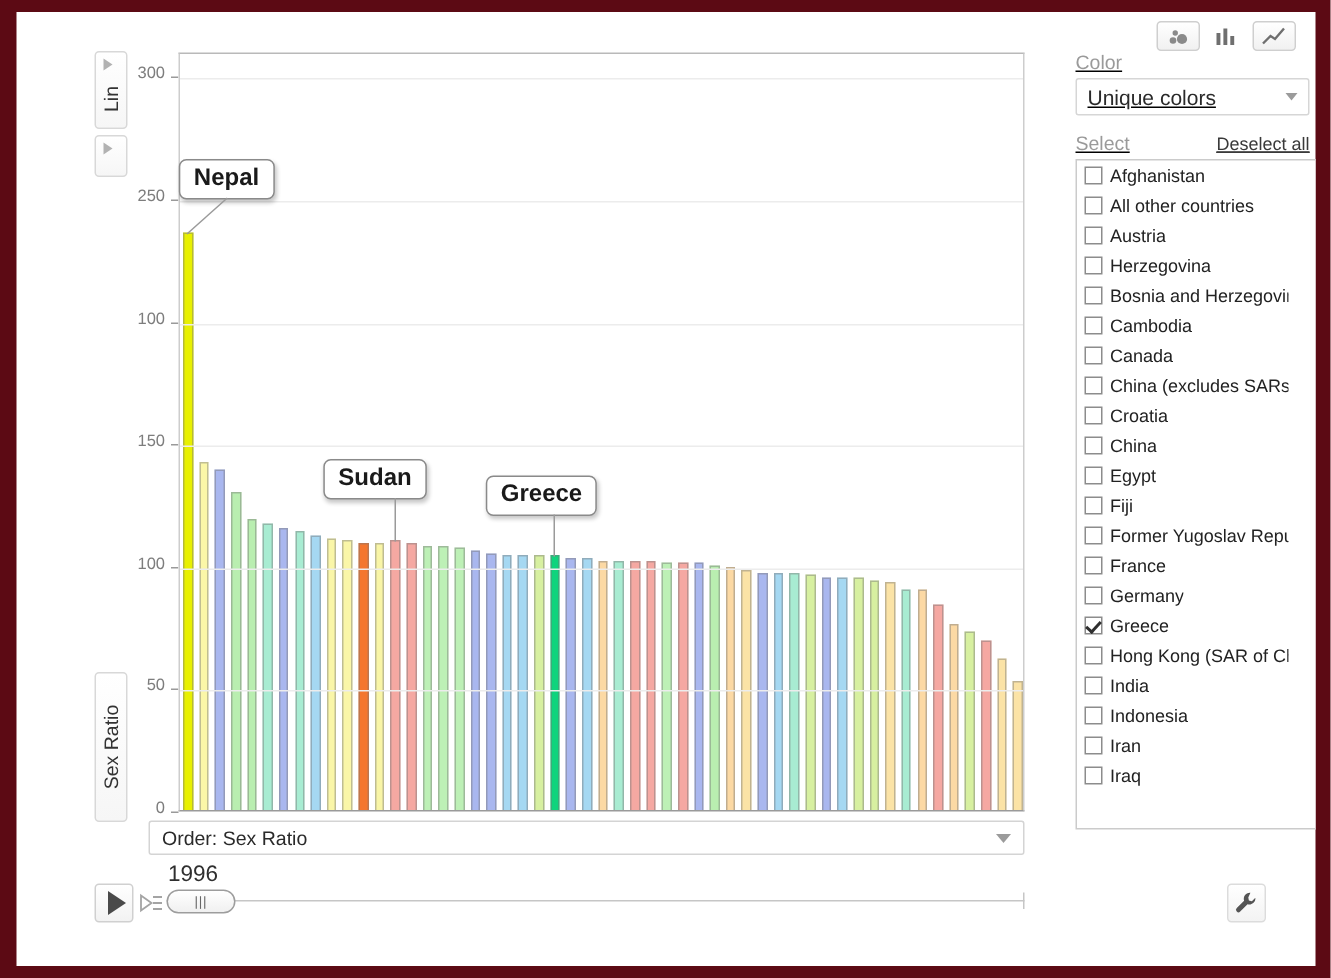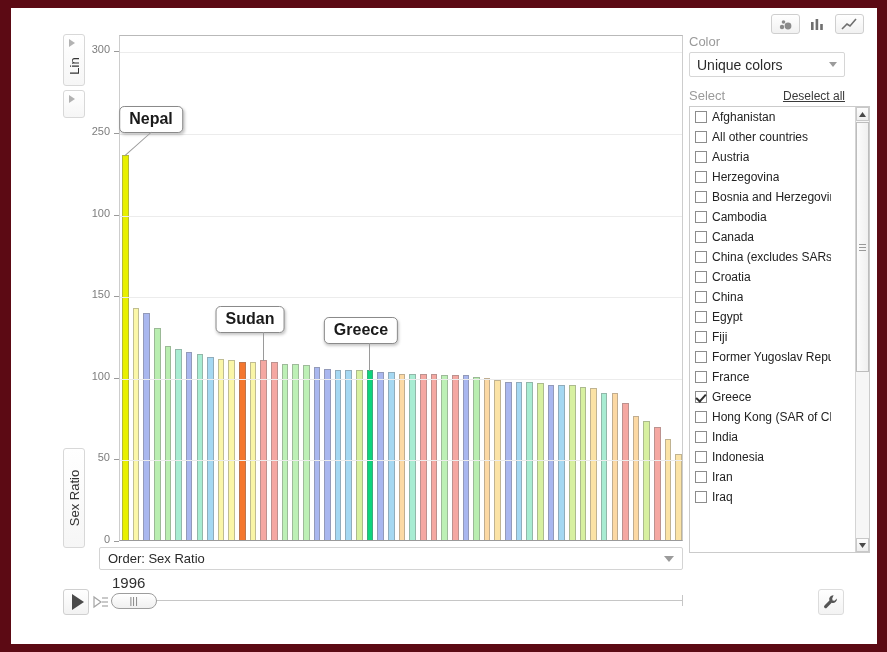--- a/index.html
+++ b/index.html
@@ -194,22 +194,22 @@
     width: 26px; height: 26px;
     border: 1px solid #dcdcdc; border-radius: 3px;
     background: linear-gradient(#ffffff, #f3f3f3);
     display: flex; align-items: center; justify-content: center;
     cursor: pointer;
   }
 
   
   #side-panel {
     position: absolute;
-    left: 678px; top: 26px;
-    width: 160px; height: 528px;
+    left: 706px; top: 26px;
+    width: 160px; height: 528px; text-decoration: underline;
   }
   .panel-label {
     font-size: 13px; color: #9a9a9a;
     margin-bottom: 3px;
   }
   #color-select {
     width: 156px; height: 25px;
     border: 1px solid #d6d6d6; border-radius: 2px;
     background: #fff;
     display: flex; align-items: center;
@@ -536,20 +536,24 @@
           </div>
           <div class="cl-item">
             <span class="cb"></span>
             <span class="cl-name">Former Yugoslav Repu...</span>
           </div>
           <div class="cl-item">
             <span class="cb"></span>
             <span class="cl-name">France</span>
           </div>
           <div class="cl-item">
+            <span class="cb"></span>
+            <span class="cl-name">Germany</span>
+          </div>
+          <div class="cl-item">
             <span class="cb checked"></span>
             <span class="cl-name">Greece</span>
           </div>
           <div class="cl-item">
             <span class="cb"></span>
             <span class="cl-name">Hong Kong (SAR of Ch...</span>
           </div>
           <div class="cl-item">
             <span class="cb"></span>
             <span class="cl-name">India</span>

